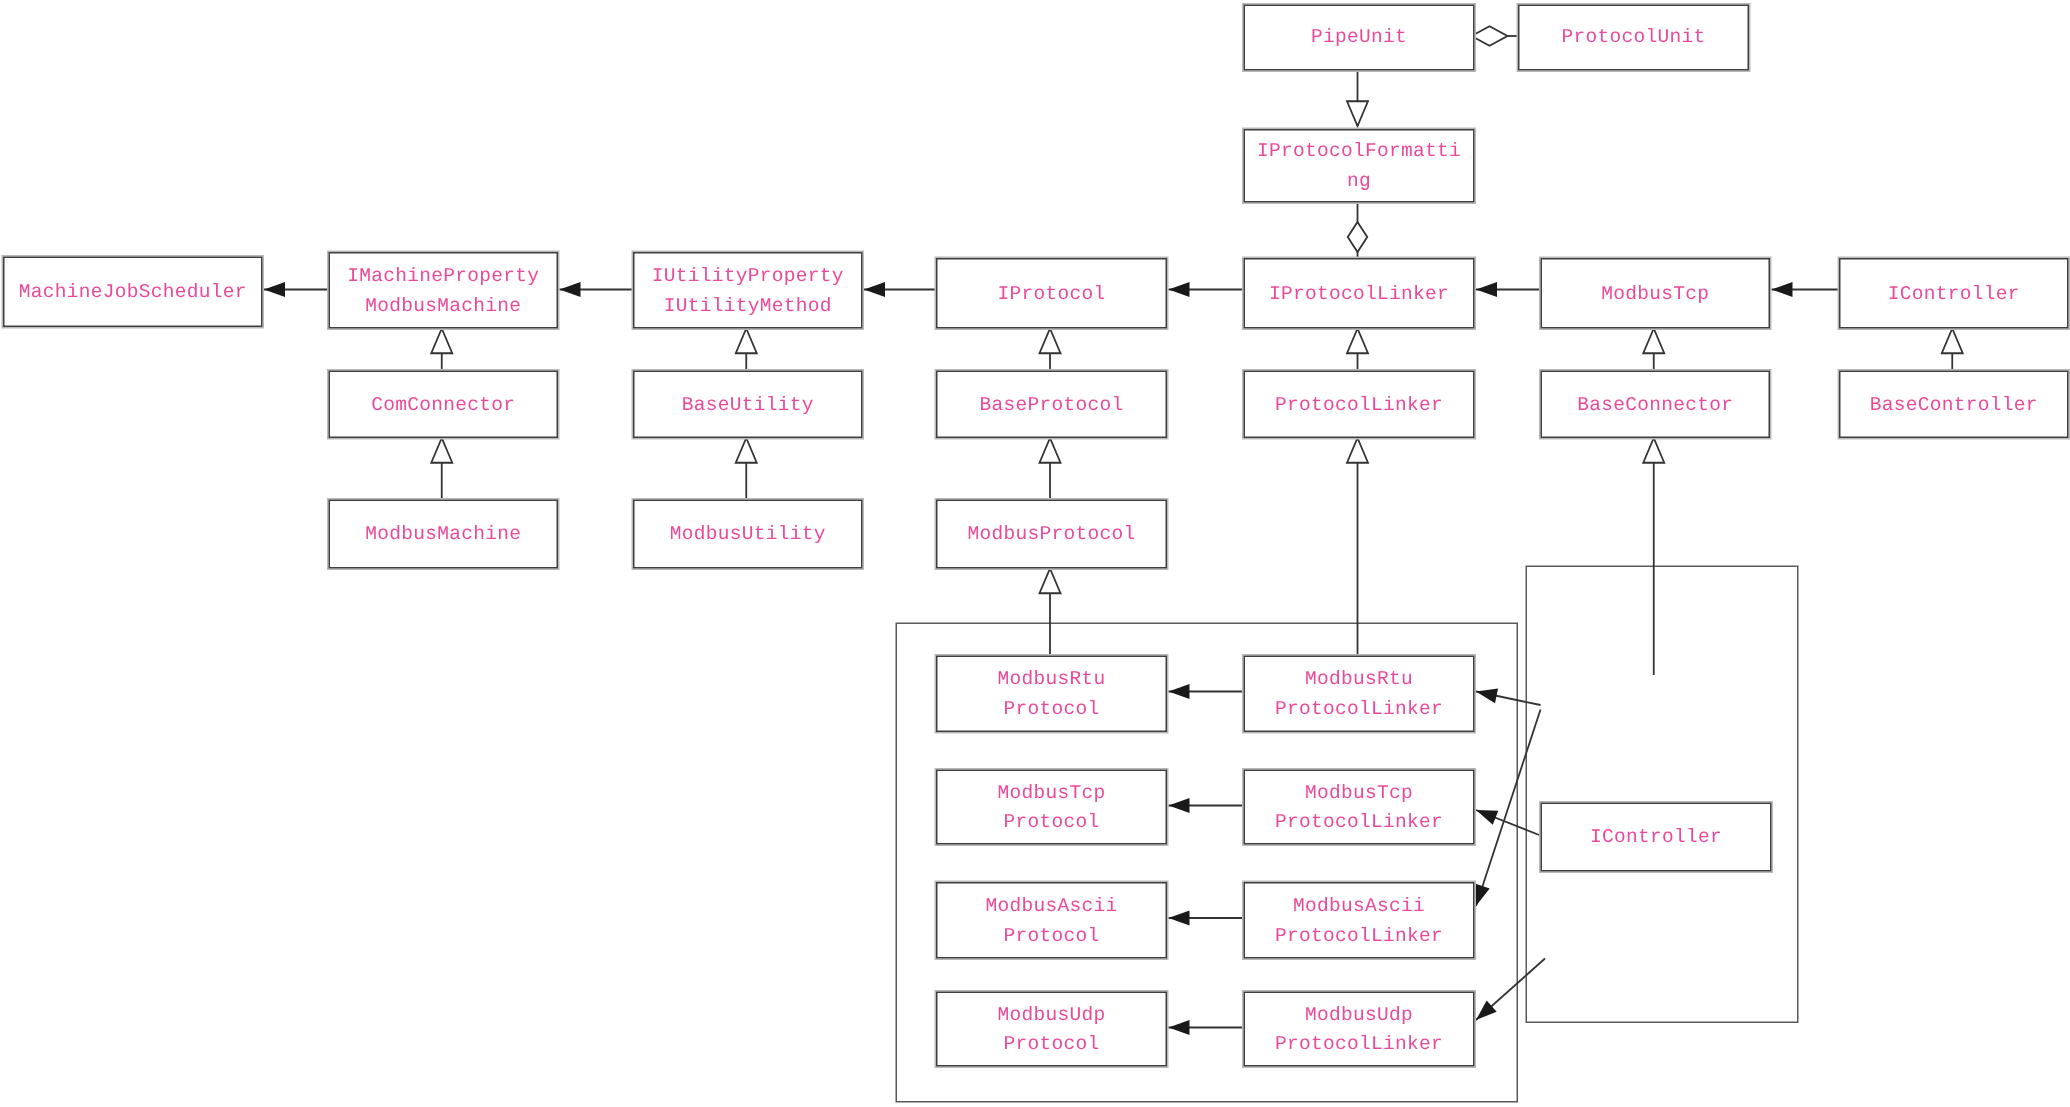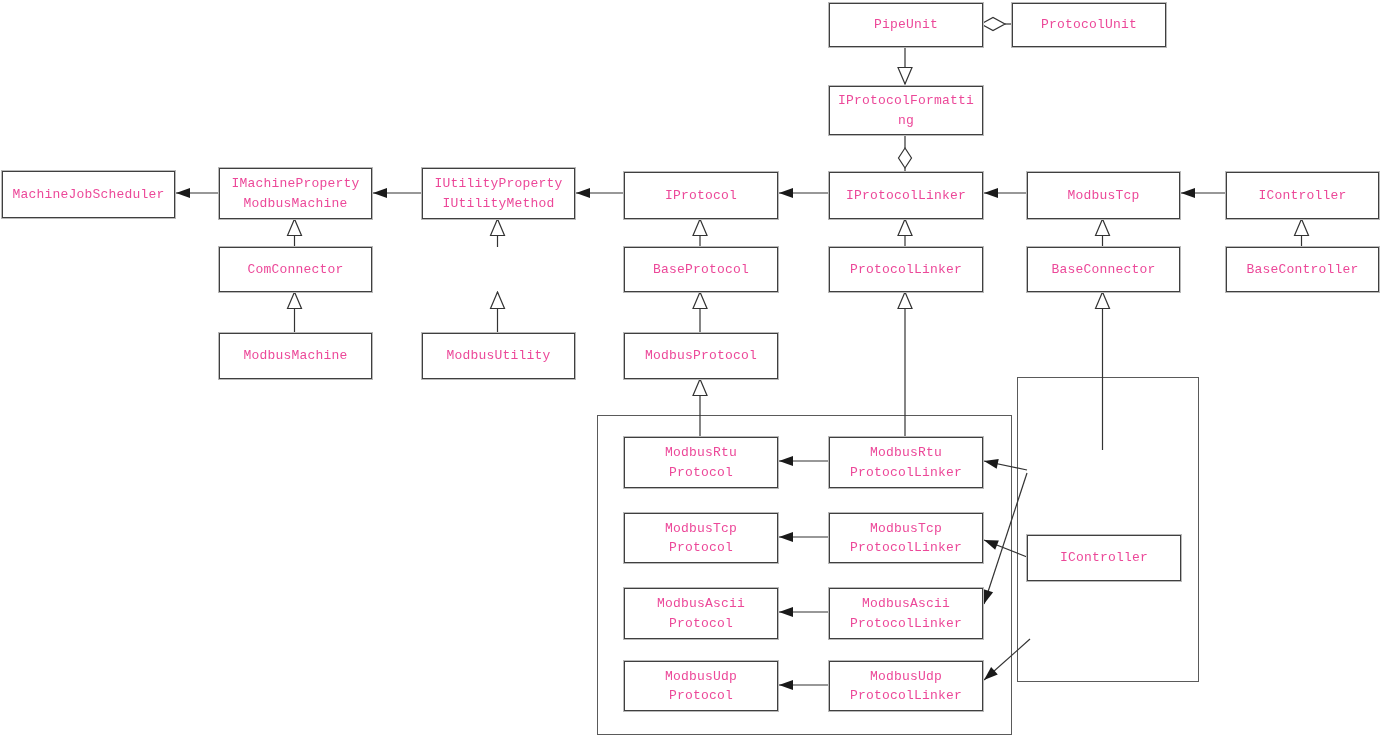--- a/index.html
+++ b/index.html
@@ -91,20 +91,21 @@
   <div class="node" style="left:219px;top:168px;width:151px;height:49px">IMachineProperty
 ModbusMachine</div>
   <div class="node" style="left:422px;top:168px;width:151px;height:49px">IUtilityProperty
 IUtilityMethod</div>
   <div class="node" style="left:624px;top:172px;width:152px;height:45px">IProtocol</div>
   <div class="node" style="left:829px;top:172px;width:152px;height:45px">IProtocolLinker</div>
   <div class="node" style="left:1027px;top:172px;width:151px;height:45px">ModbusTcp</div>
   <div class="node" style="left:1226px;top:172px;width:151px;height:45px">IController</div>
 
   <div class="node" style="left:219px;top:247px;width:151px;height:43px">ComConnector</div>
+  <div class="node" style="left:422px;top:247px;width:151px;height:43px">BaseUtility</div>
   <div class="node" style="left:624px;top:247px;width:152px;height:43px">BaseProtocol</div>
   <div class="node" style="left:829px;top:247px;width:152px;height:43px">ProtocolLinker</div>
   <div class="node" style="left:1226px;top:247px;width:151px;height:43px">BaseController</div>
   <div class="node" style="left:1027px;top:247px;width:151px;height:43px">BaseConnector</div>
 
   <div class="node" style="left:219px;top:333px;width:151px;height:44px">ModbusMachine</div>
   <div class="node" style="left:422px;top:333px;width:151px;height:44px">ModbusUtility</div>
   <div class="node" style="left:624px;top:333px;width:152px;height:44px">ModbusProtocol</div>
 
   <div class="node" style="left:624px;top:437px;width:152px;height:49px">ModbusRtu

